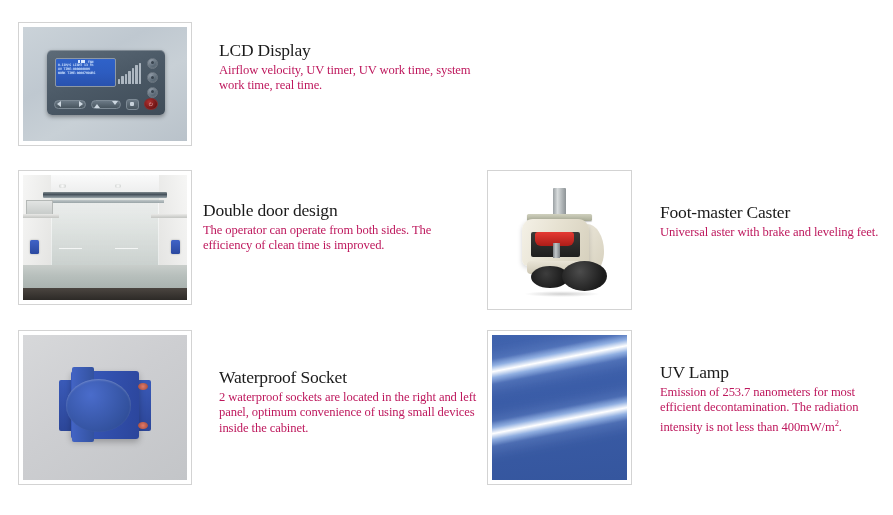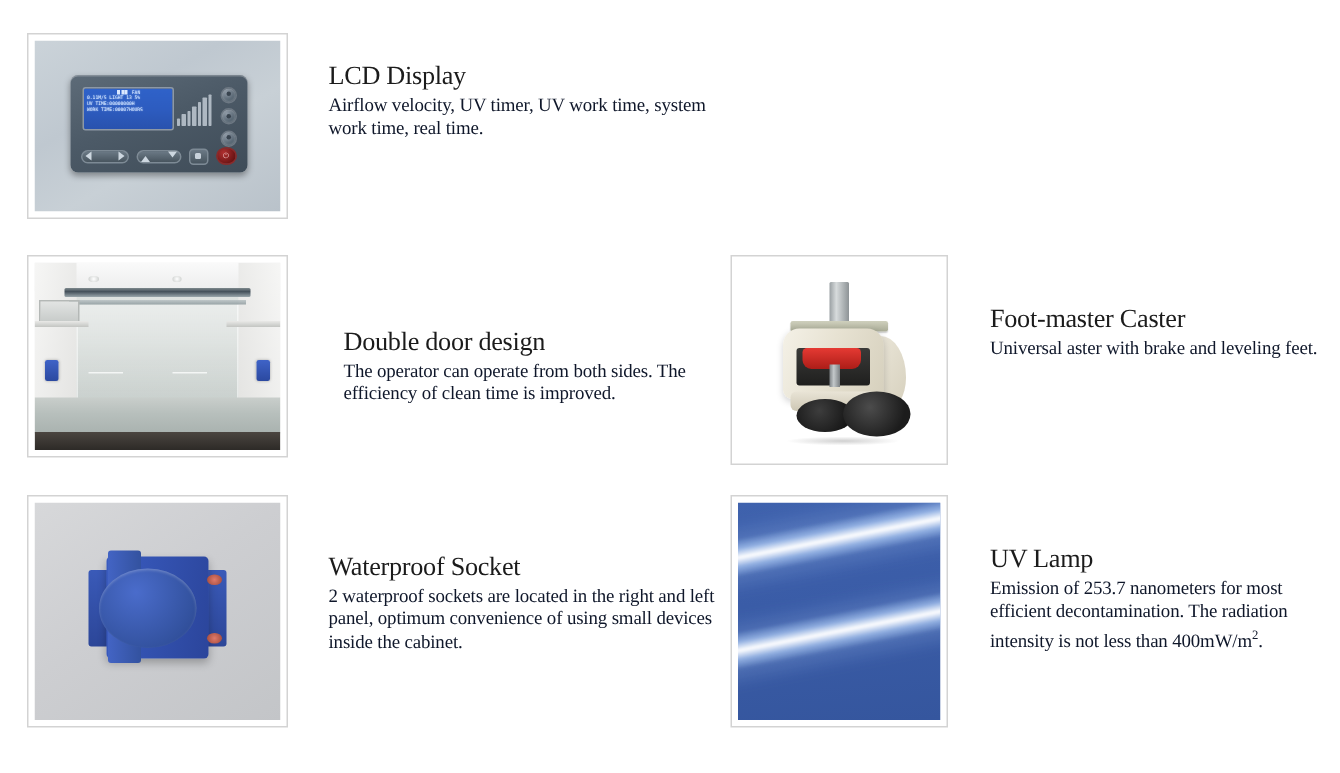--- a/index.html
+++ b/index.html
@@ -29,21 +29,21 @@
     font-size:17.5px;
     font-weight:400;
     color:#1b1b1b;
     letter-spacing:-0.2px;
     line-height:20px;
   }
   .txt p{
     margin:0;
     font-size:12.6px;
     font-weight:400;
-    color:#0f172a;
+    color:#be185d;
     line-height:15.4px;
     letter-spacing:-0.1px;
   }
   .txt p sup{font-size:8.5px;vertical-align:super;}
 
   
   .lcd-bg{
     width:100%;height:100%;
     background:linear-gradient(150deg,#cbd3d9 0%,#bfc8d0 35%,#c8d0d6 60%,#b9c2ca 100%);
   }
@@ -339,21 +339,21 @@
           <div class="cab-sock l"></div>
           <div class="cab-sock r"></div>
           <div class="cab-rail a"></div>
           <div class="cab-rail b"></div>
           <div class="cab-deck"></div>
           <div class="cab-front"></div>
         </div>
       </div>
     </div>
 
-    <div class="txt" style="left:211px;top:30px;width:255px;margin-top:17px;">
+    <div class="txt" style="left:185px;top:30px;width:255px;">
       <h3>Double door design</h3>
       <p>The operator can operate from both sides. The efficiency of clean time is improved.</p>
     </div>
   </div>
 
   <div class="cell" style="left:487px;top:170px;width:400px;height:140px;">
 
     <div class="thumb" style="left:0;top:0;width:145px;height:140px;">
       <div class="thumb-inner">
         <div class="cast-bg">

